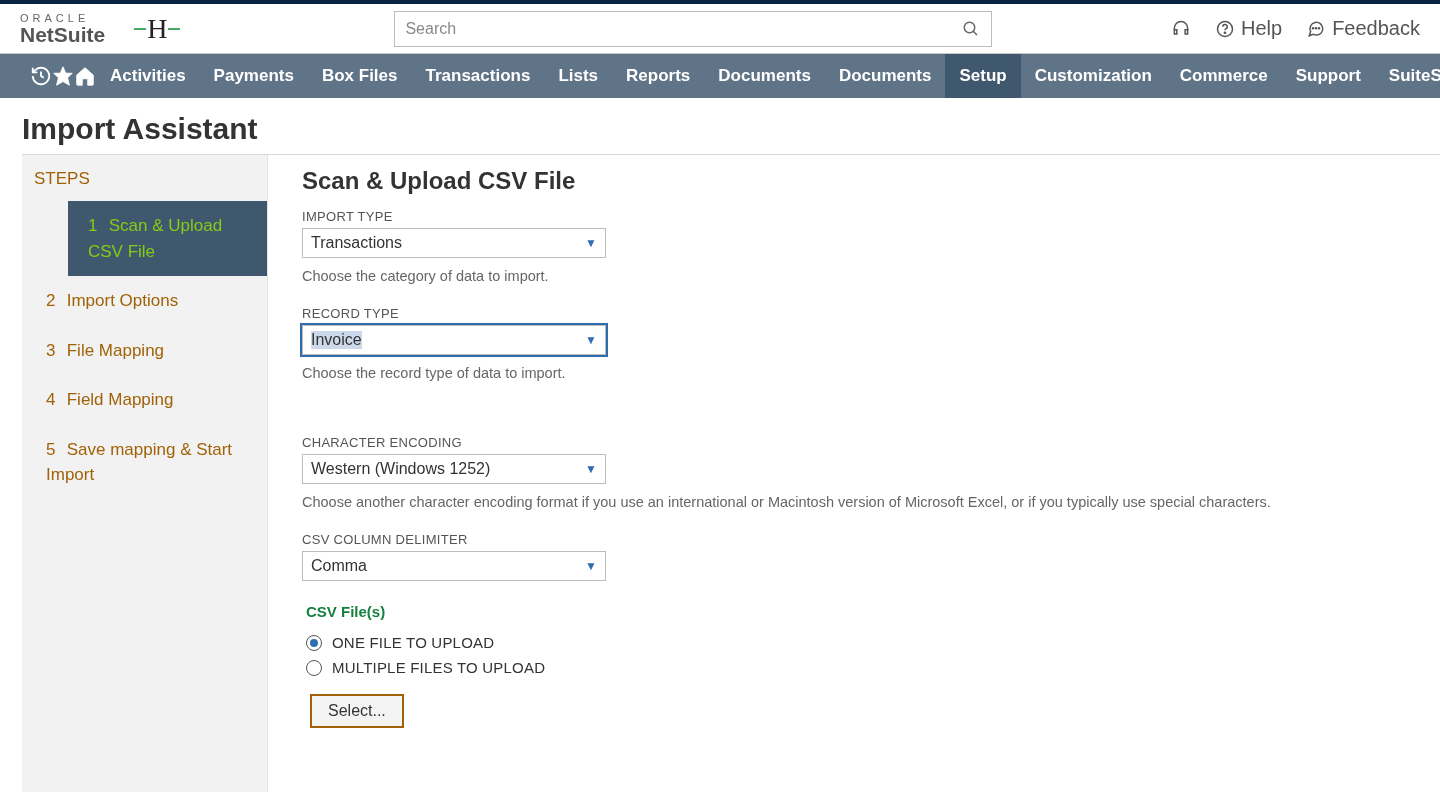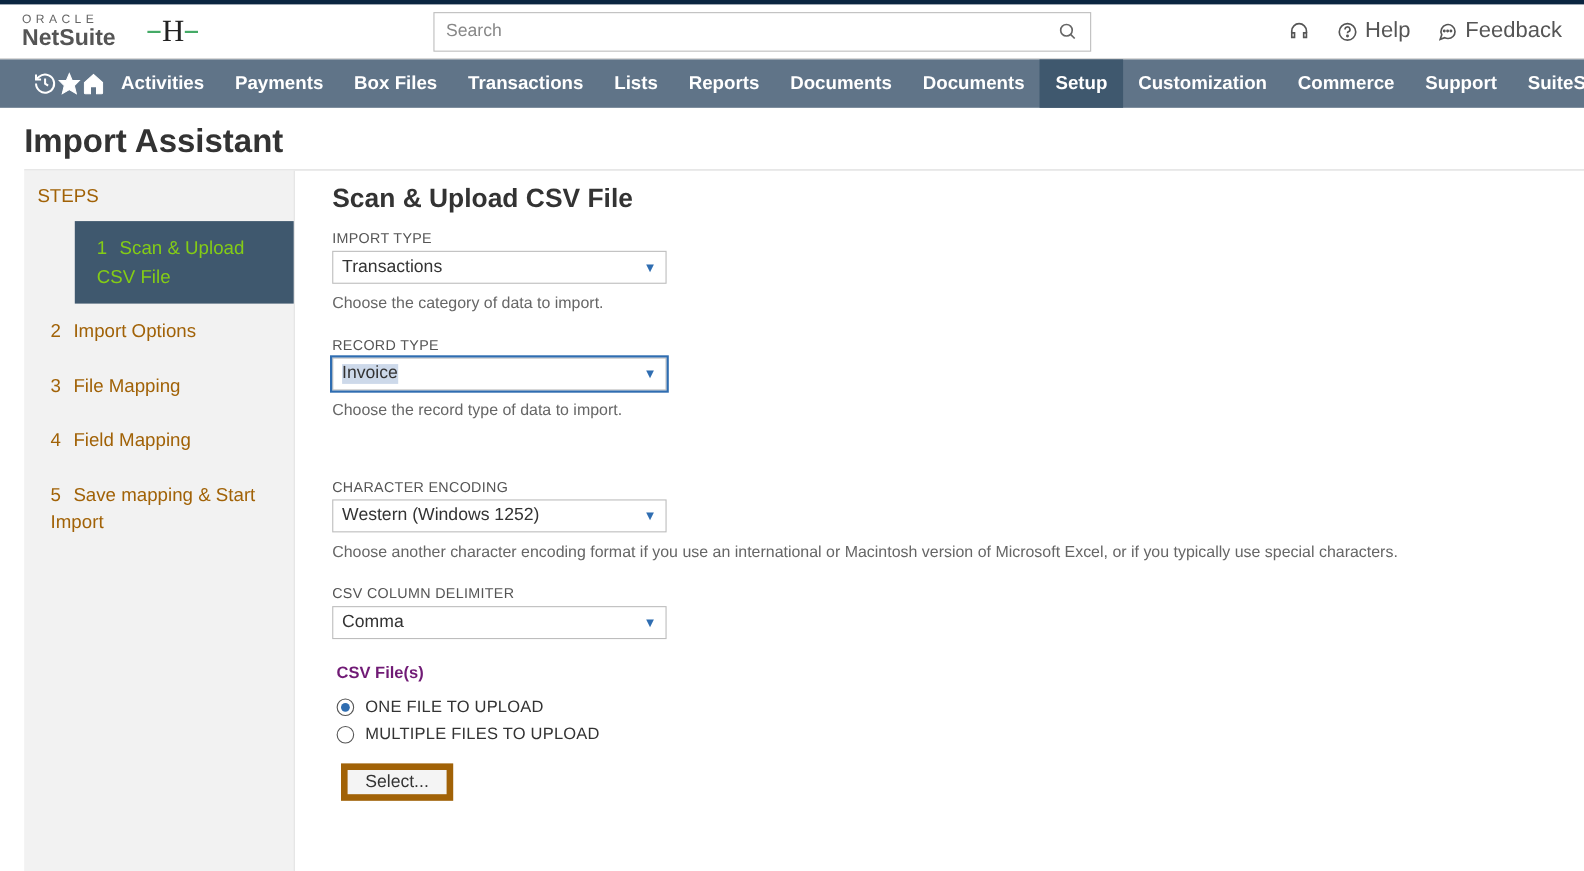--- a/index.html
+++ b/index.html
@@ -151,42 +151,42 @@
     margin-left:auto;
     color:#2f6db1; font-size:12px;
   }
   .select.highlight-text span.sel-val {
     background:#cdd9ea;
   }
   .helper {
     font-size: 14.5px; color: #666; margin-top:10px;
   }
   .subheading{
-    font-weight:600; font-size:15px; color:#701a75;
+    font-weight:600; font-size:15px; color:#15803d;
     margin: 20px 0 10px 4px;
   }
   .radio-row{
     display:flex; align-items:center; gap:10px;
     font-size:15px; color:#333;
     padding: 4px 4px; text-transform:uppercase;
     letter-spacing: .2px;
     cursor:pointer;
   }
   .radio{
     width:16px;height:16px;border:1.5px solid #555;border-radius:50%;
     display:flex;align-items:center;justify-content:center;
   }
   .radio.checked::after{
     content:"";width:8px;height:8px;border-radius:50%;
     background:#2f6db1;
   }
   .select-btn{
     margin-top:14px; margin-left:8px;
     height:34px; padding:0 16px;
-    border:6px solid #a16207; background:#f4f4f4;
+    border:2px solid #a16207; background:#f4f4f4;
     font-size:16px; color:#333; cursor:pointer;
   }
   svg { display:block; }
 </style>
 </head>
 <body>
 
 <div class="topbar-border"></div>
 
 <div class="header">

